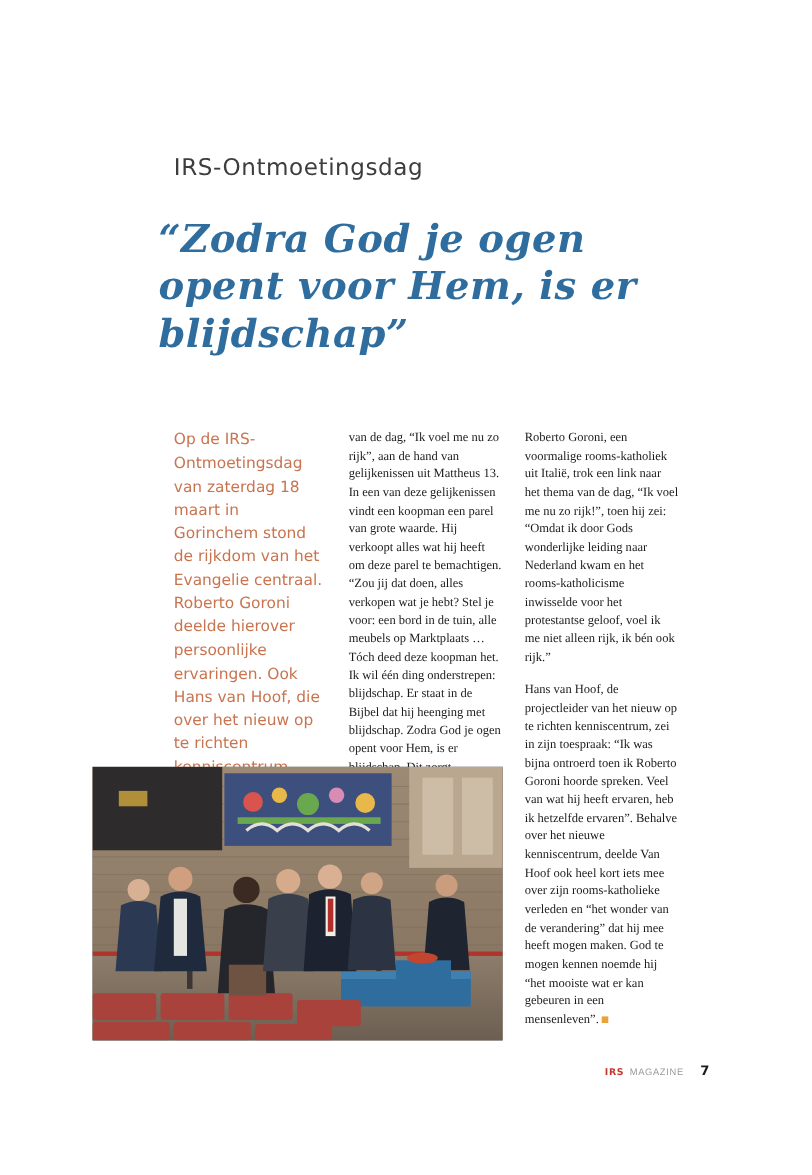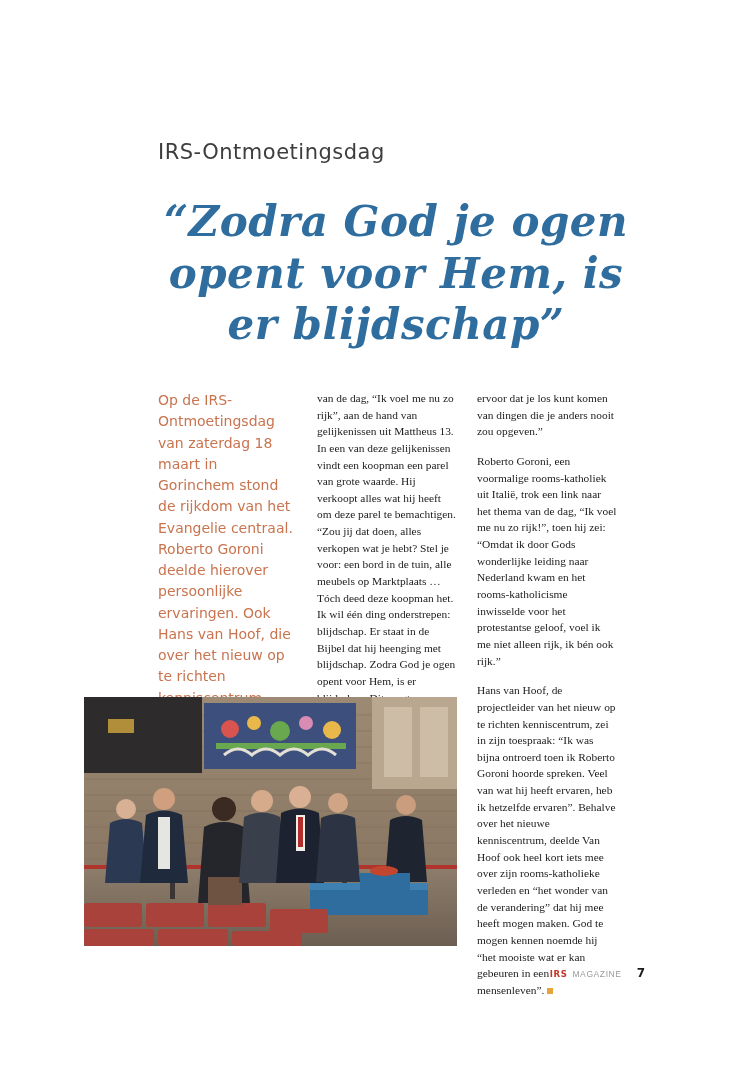--- a/index.html
+++ b/index.html
@@ -28,31 +28,30 @@
     left: 158px;
     top: 140px;
     font-family: "DejaVu Sans", sans-serif;
     font-size: 21px;
     letter-spacing: 0.5px;
     color: #3d3d3d;
     font-weight: 400;
   }
   .headline {
     position: absolute;
-    left: 156px;
+    left: 144px;
     top: 196px;
     width: 480px;
     font-family: "DejaVu Serif", serif;
     font-style: italic;
     font-weight: bold;
-    font-size: 42px;
+    font-size: 35px;
     line-height: 1.23;
     color: #2f6d9e;
     letter-spacing: 0.5px;
-    text-align: center;
   }
 
   
   .col {
     position: absolute;
     top: 390px;
     width: 140px;
     font-size: 11.4px;
     line-height: 1.46;
     color: #1b1b1b;
@@ -135,21 +134,20 @@
   <div class="col col-1">
     <p class="intro">Op de IRS-Ontmoetingsdag van zaterdag 18 maart in Gorinchem stond de rijkdom van het Evangelie centraal. Roberto Goroni deelde hierover persoonlijke ervaringen. Ook Hans van Hoof, die over het nieuw op te richten kenniscentrum sprak, zei dat het leren kennen van de Heere “het mooiste is in een mensenleven”.</p>
     <p>In zijn openingswoord sprak dr. M. Klaassen over het thema</p>
   </div>
 
   <div class="col col-2">
     <p>van de dag, “Ik voel me nu zo rijk”, aan de hand van gelijkenissen uit Mattheus 13. In een van deze gelijkenissen vindt een koopman een parel van grote waarde. Hij verkoopt alles wat hij heeft om deze parel te bemachtigen. “Zou jij dat doen, alles verkopen wat je hebt? Stel je voor: een bord in de tuin, alle meubels op Marktplaats … Tóch deed deze koopman het. Ik wil één ding onderstrepen: blijdschap. Er staat in de Bijbel dat hij heenging met blijdschap. Zodra God je ogen opent voor Hem, is er blijdschap. Dit zorgt</p>
   </div>
 
   <div class="col col-3">
-    <p>ervoor dat je los kunt komen van dingen die je anders nooit zou opgeven.”</p>
     <p>Roberto Goroni, een voormalige rooms-katholiek uit Italië, trok een link naar het thema van de dag, “Ik voel me nu zo rijk!”, toen hij zei: “Omdat ik door Gods wonderlijke leiding naar Nederland kwam en het rooms-katholicisme inwisselde voor het protestantse geloof, voel ik me niet alleen rijk, ik bén ook rijk.”</p>
     <p><span>Hans van Hoof, de projectleider van het nieuw op te richten kenniscentrum, zei in zijn toespraak: “Ik was bijna ontroerd toen ik Roberto Goroni hoorde spreken. Veel van wat hij heeft ervaren, heb ik hetzelfde ervaren”. Behalve over het nieuwe kenniscentrum, deelde Van Hoof ook heel kort iets mee over zijn rooms-katholieke verleden en “het wonder van de verandering” dat hij mee heeft mogen maken. God te mogen kennen noemde hij “het mooiste wat er kan gebeuren in een mensenleven”.</span><span class="endmark"></span></p>
   </div>
 
   <div class="photo">
     <svg width="373" height="249" viewBox="0 0 373 249" xmlns="http://www.w3.org/2000/svg">
       <defs>
         <linearGradient id="wall" x1="0" y1="0" x2="0" y2="1">
           <stop offset="0%" stop-color="#9d8a74"></stop>
           <stop offset="100%" stop-color="#8a7763"></stop>

